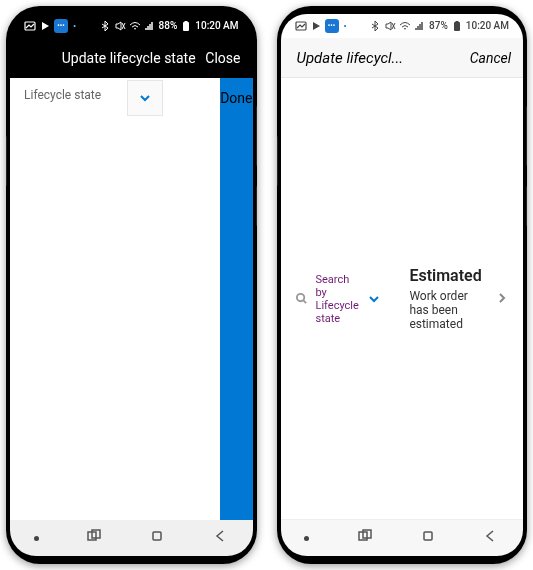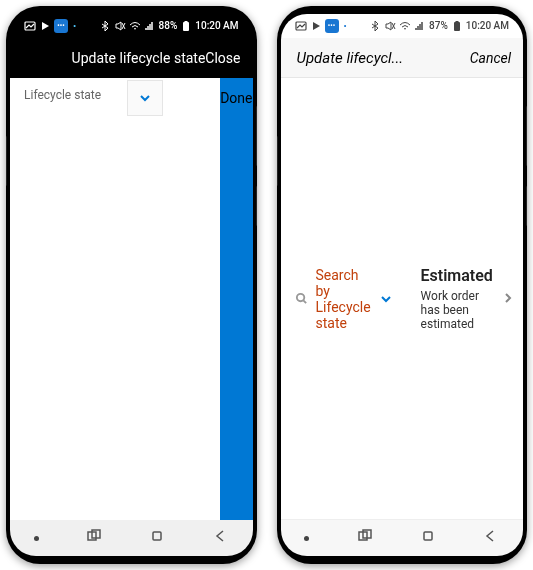--- a/index.html
+++ b/index.html
@@ -50,21 +50,21 @@
   .sb-icon.blue-dot { width:14px; height:14px; background:#1976d2; border-radius:3px; color:#fff; font-size:7px; display:flex; align-items:center; justify-content:center;}
   
   .appbar {
     height: 40px;
     display:flex; align-items:center;
     padding: 0 12px;
     font-size: 14px;
   }
   .appbar.dark { background:#000; color:#fff; }
   .appbar.light { background:#f7f7f7; color:#000000; border-bottom:1px solid #e6e6e6;font-style:italic;}
-  .appbar .title { flex:1; text-align:right; white-space:nowrap; overflow:hidden; text-overflow:ellipsis;}
+  .appbar .title { flex:1; text-align:center; white-space:nowrap; overflow:hidden; text-overflow:ellipsis;}
   .appbar.light .title { text-align:left; padding-left:4px; font-size:15px; }
   .appbar .close { font-size:14px; color:inherit; cursor:pointer; }
   
   .content {
     flex:1;
     background:#fff;
     display:flex; 
     overflow:hidden;
   }
   .field-label {
@@ -83,21 +83,21 @@
     width:14px; height:14px; stroke:#0078d4; stroke-width:2; fill:none;
   }
   .chevron.right { stroke:#888; }
   
   .search-row {
     display:flex; align-items:center; gap:8px;
     padding: 10px 14px;
     border-bottom:1px solid #eee;
   }
   .search-row .mag { width:13px; height:13px; stroke:#999; stroke-width:2; fill:none;}
-  .search-row .ph { flex:1; color:#c2410c; font-size:14px; }
+  .search-row .ph { flex:1; color:#701a75; font-size:11px; }
   .list-item {
     display:flex; align-items:center;
     padding: 12px 14px 13px;
     border-bottom:1px solid #eee;
     gap:8px;
     cursor:pointer;
   }
   .list-item .txt { flex:1; }
   .list-item .name { font-size:16px; font-weight:600; color:#222; }
   .list-item .desc { font-size:12px; color:#333; margin-top:4px;}

